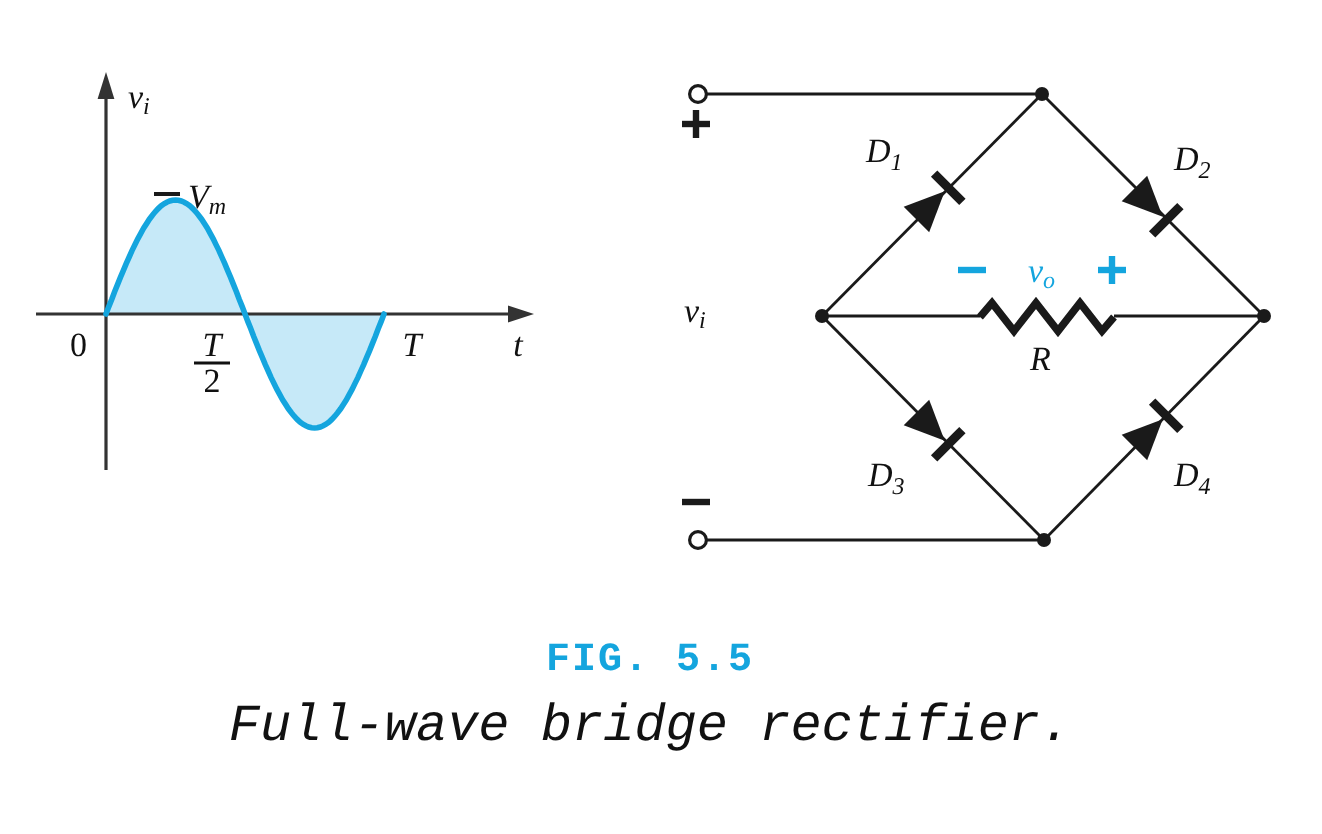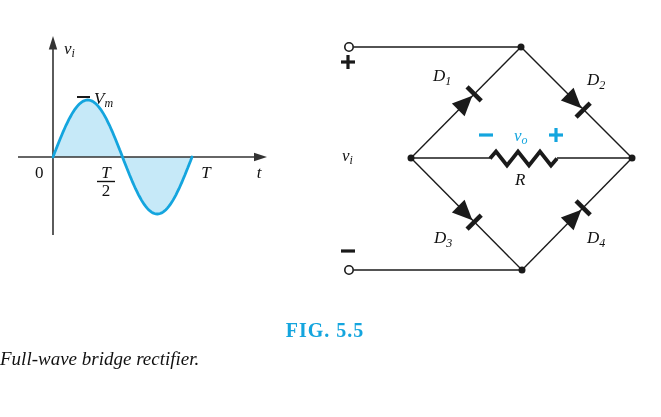--- a/index.html
+++ b/index.html
@@ -18,24 +18,24 @@
   .polarity{stroke:#1a1a1a;stroke-width:3.2;fill:none;}
   .polarity-accent{stroke:var(--accent);stroke-width:3.2;fill:none;}
   .diode-body{fill:#1a1a1a;stroke:none;}
   .diode-bar{stroke:#1a1a1a;stroke-width:4.5;fill:none;}
   .resistor{stroke:#1a1a1a;stroke-width:3.8;fill:none;stroke-linejoin:miter;}
   .wave-stroke{stroke:var(--accent);stroke-width:2.8;fill:none;stroke-linecap:round;}
   .wave-fill{fill:var(--wave-fill);stroke:none;}
   .peak-dash{stroke:#1a1a1a;stroke-width:2;}
   .frac-bar{stroke:#111;stroke-width:1.4;}
   .caption-fig{position:absolute;left:0;top:319px;width:650px;text-align:center;
-      font-family:Liberation Serif, serif;font-weight:bold;font-size:20px;
+      font-family:Liberation Mono, monospace;font-weight:bold;font-size:20px;
       letter-spacing:1px;color:var(--accent);}
-  .caption-title{position:absolute;left:0;top:348px;width:650px;text-align:left;
-      font-family:Liberation Serif, serif;font-style:italic;font-size:19px;color:#111;}
+  .caption-title{position:absolute;left:0;top:348px;width:650px;text-align:center;
+      font-family:Liberation Mono, monospace;font-style:italic;font-size:26px;color:#111;}
 </style>
 </head>
 <body>
 
 <div class="stage">
   <svg width="661" height="417" viewBox="0 0 661 417">
 
     <g>
       <path id="wave-fill" class="wave-fill" d="M53 157 L54.4 153.3 L55.9 149.6 L57.3 145.9 L58.8 142.2 L60.2 138.7 L61.7 135.2 L63.1 131.8 L64.6 128.5 L66.0 125.3 L67.5 122.3 L68.9 119.4 L70.4 116.7 L71.8 114.1 L73.3 111.8 L74.7 109.6 L76.2 107.6 L77.6 105.9 L79.1 104.3 L80.5 103.0 L82.0 101.9 L83.4 101.1 L84.9 100.5 L86.3 100.1 L87.8 100.0 L89.2 100.1 L90.6 100.5 L92.1 101.1 L93.5 101.9 L95.0 103.0 L96.4 104.3 L97.9 105.9 L99.3 107.6 L100.8 109.6 L102.2 111.8 L103.7 114.1 L105.1 116.7 L106.6 119.4 L108.0 122.3 L109.5 125.3 L110.9 128.5 L112.4 131.8 L113.8 135.2 L115.3 138.7 L116.7 142.2 L118.2 145.9 L119.6 149.6 L121.1 153.3 L122.5 157.0 L123.9 160.7 L125.4 164.4 L126.8 168.1 L128.3 171.8 L129.7 175.3 L131.2 178.8 L132.6 182.2 L134.1 185.5 L135.5 188.7 L137.0 191.7 L138.4 194.6 L139.9 197.3 L141.3 199.9 L142.8 202.2 L144.2 204.4 L145.7 206.4 L147.1 208.1 L148.6 209.7 L150.0 211.0 L151.5 212.1 L152.9 212.9 L154.4 213.5 L155.8 213.9 L157.3 214.0 L158.7 213.9 L160.1 213.5 L161.6 212.9 L163.0 212.1 L164.5 211.0 L165.9 209.7 L167.4 208.1 L168.8 206.4 L170.3 204.4 L171.7 202.2 L173.2 199.9 L174.6 197.3 L176.1 194.6 L177.5 191.7 L179.0 188.7 L180.4 185.5 L181.9 182.2 L183.3 178.8 L184.8 175.3 L186.2 171.8 L187.7 168.1 L189.1 164.4 L190.6 160.7 L192.0 157.0 Z"></path>
 

